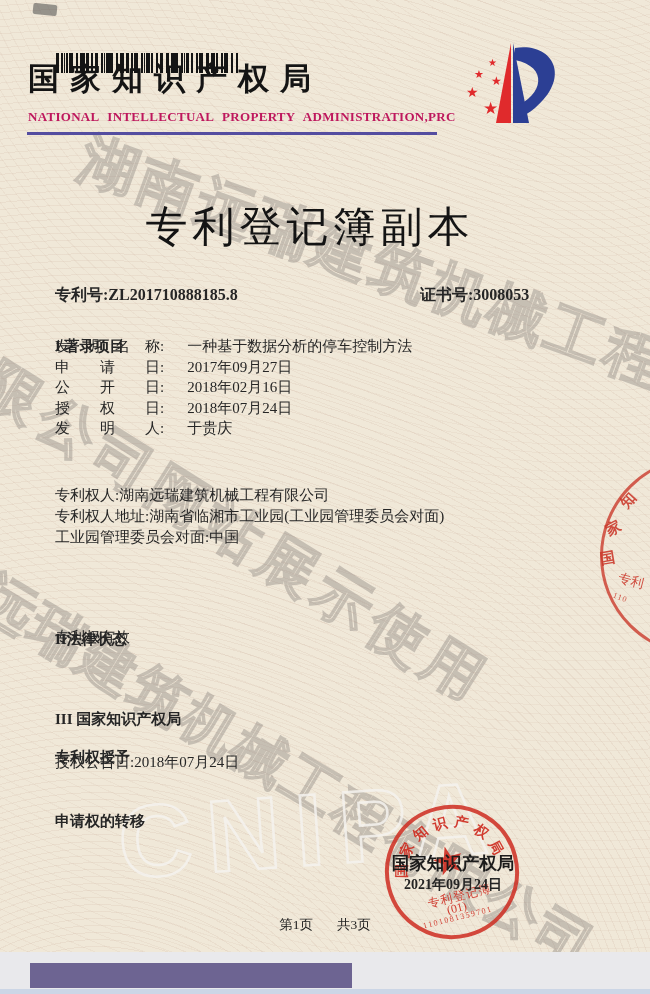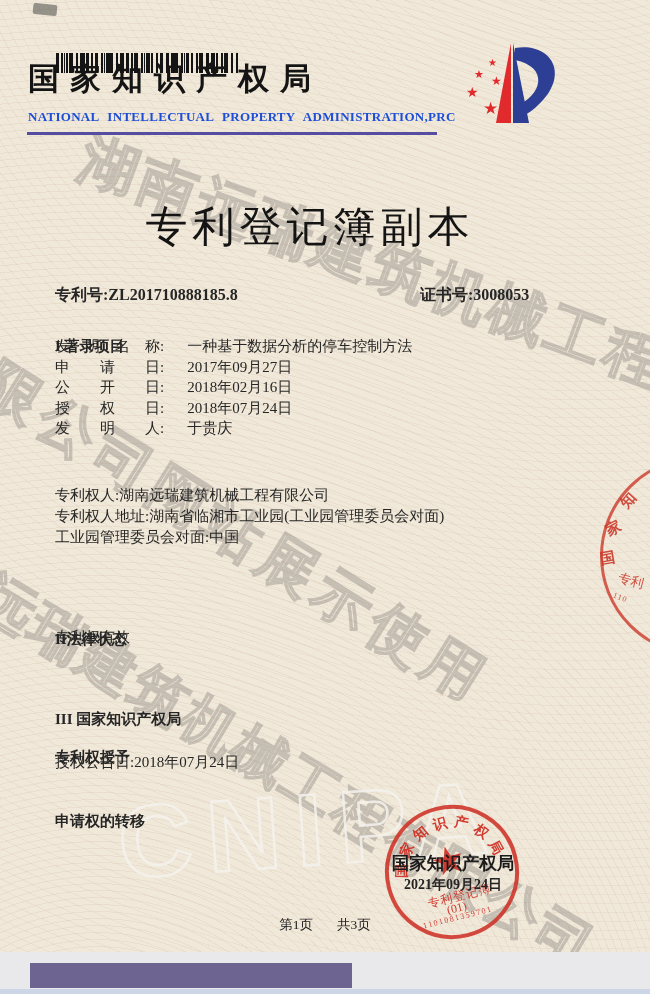--- a/index.html
+++ b/index.html
@@ -17,21 +17,21 @@
   }
   .abs{position:absolute;}
   
   .agency-cn{left:28px;top:58px;font-size:31px;font-weight:bold;letter-spacing:11px;color:#141414;white-space:nowrap;}
   .barcode{left:56px;top:53px;width:182px;height:20px;
     background-image:
       repeating-linear-gradient(90deg,#141414 0 2px,rgba(0,0,0,0) 2px 5px),
       repeating-linear-gradient(90deg,#141414 0 1px,rgba(0,0,0,0) 1px 8px),
       repeating-linear-gradient(90deg,#141414 0 3px,rgba(0,0,0,0) 3px 13px);
   }
-  .agency-en{left:28px;top:109px;font-size:13px;font-weight:bold;letter-spacing:0.3px;word-spacing:5px;color:#1d4ed8;white-space:nowrap;}
+  .agency-en{left:28px;top:109px;font-size:13px;font-weight:bold;letter-spacing:0.3px;word-spacing:5px;color:#be185d;white-space:nowrap;}
   .head-rule{left:27px;top:132px;width:410px;height:3px;}
   .logo{left:455px;top:35px;width:130px;height:102px;}
   
   .doc-title{left:0;top:199px;width:650px;text-align:center;padding-right:30px;box-sizing:border-box;
     font-size:42px;font-weight:normal;letter-spacing:5px;color:#141414;white-space:nowrap;}
   .patent-no{left:55px;top:285px;font-size:16px;font-weight:bold;white-space:nowrap;}
   .cert-no{left:420px;top:285px;font-size:16px;font-weight:bold;white-space:nowrap;}
   
   .sec-head{font-size:15px;font-weight:bold;white-space:nowrap;margin-top:24px;}
   .s1-head{left:55px;top:313px;}

